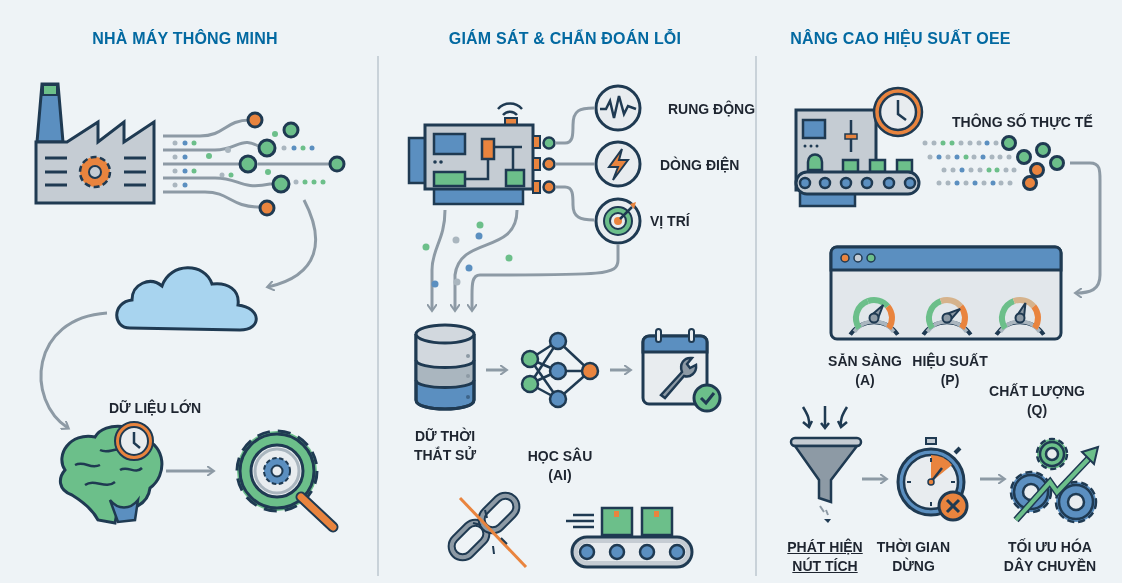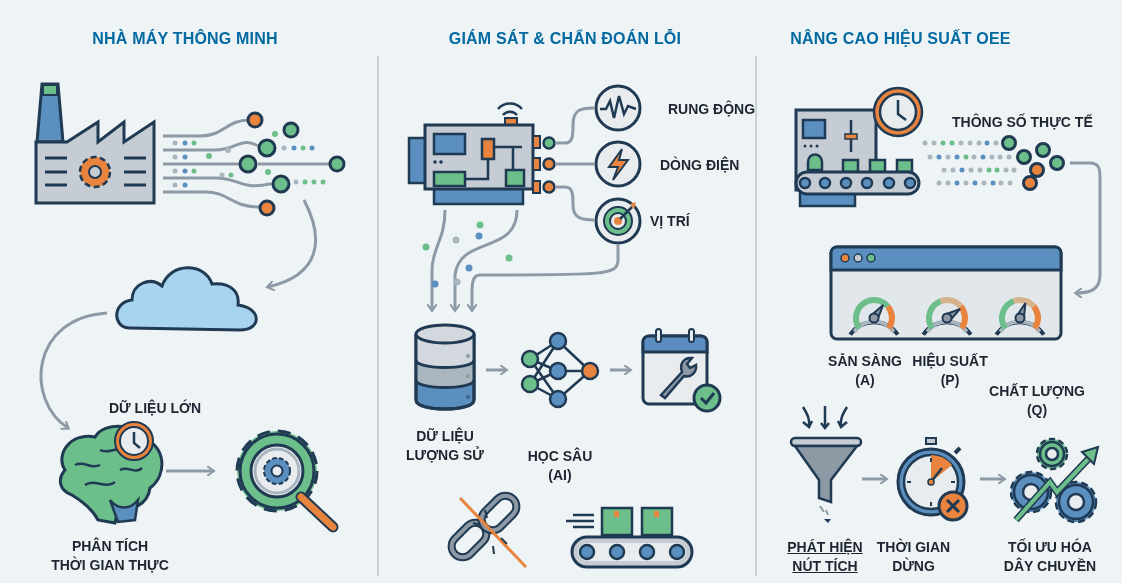--- a/index.html
+++ b/index.html
@@ -406,32 +406,28 @@
       <circle cx="1076" cy="502" r="20" fill="#5b8fc0" stroke="#1f3a52" stroke-width="2.5" stroke-dasharray="7 4"></circle>
       <circle cx="1076" cy="502" r="17" fill="#5b8fc0" stroke="#1f3a52" stroke-width="2.5"></circle>
       <circle cx="1076" cy="502" r="8" fill="#e8ecef" stroke="#1f3a52" stroke-width="2.5"></circle>
       <path d="M1016,520 L1050,482 L1057,492 L1093,454" fill="none" stroke="#1f3a52" stroke-width="7"></path>
       <path d="M1016,520 L1050,482 L1057,492 L1093,454" fill="none" stroke="#6cbf8a" stroke-width="4"></path>
       <path d="M1082,452 L1098,447 L1094,464 Z" fill="#6cbf8a" stroke="#1f3a52" stroke-width="2"></path>
     </g>
   </svg>
 
   <div class="lbl" style="left:95px;top:355px;width:120px;margin-top:44px;">DỮ LIỆU LỚN</div>
-  <div class="lbl" style="left:30px;top:537px;width:160px;">
-    <div>PHÂN TÍCH</div>
-    <div>THỜI GIAN THỰC</div>
-  </div>
 
   <div class="lbl lbl-l" style="left:668px;top:100px;text-align:center;">RUNG ĐỘNG</div>
   <div class="lbl lbl-l" style="left:650px;top:156px;padding-left:10px;">DÒNG ĐIỆN</div>
   <div class="lbl lbl-l" style="left:650px;top:212px;">VỊ TRÍ</div>
 
   <div class="lbl" style="left:400px;top:427px;width:90px;">
-    <div>DỮ LIỆU</div>
-    <div>LƯỢNG SỬ</div>
+    <div>DỮ THỜI</div>
+    <div>THẮT SỬ</div>
   </div>
   <div class="lbl" style="left:515px;top:447px;width:90px;">
     <div>HỌC SÂU</div>
     <div>(AI)</div>
   </div>
 
   <div class="lbl lbl-l" style="left:952px;top:113px;">THÔNG SỐ THỰC TẾ</div>
 
   <div class="lbl" style="left:820px;top:352px;width:90px;">
     <div>SẴN SÀNG</div>

